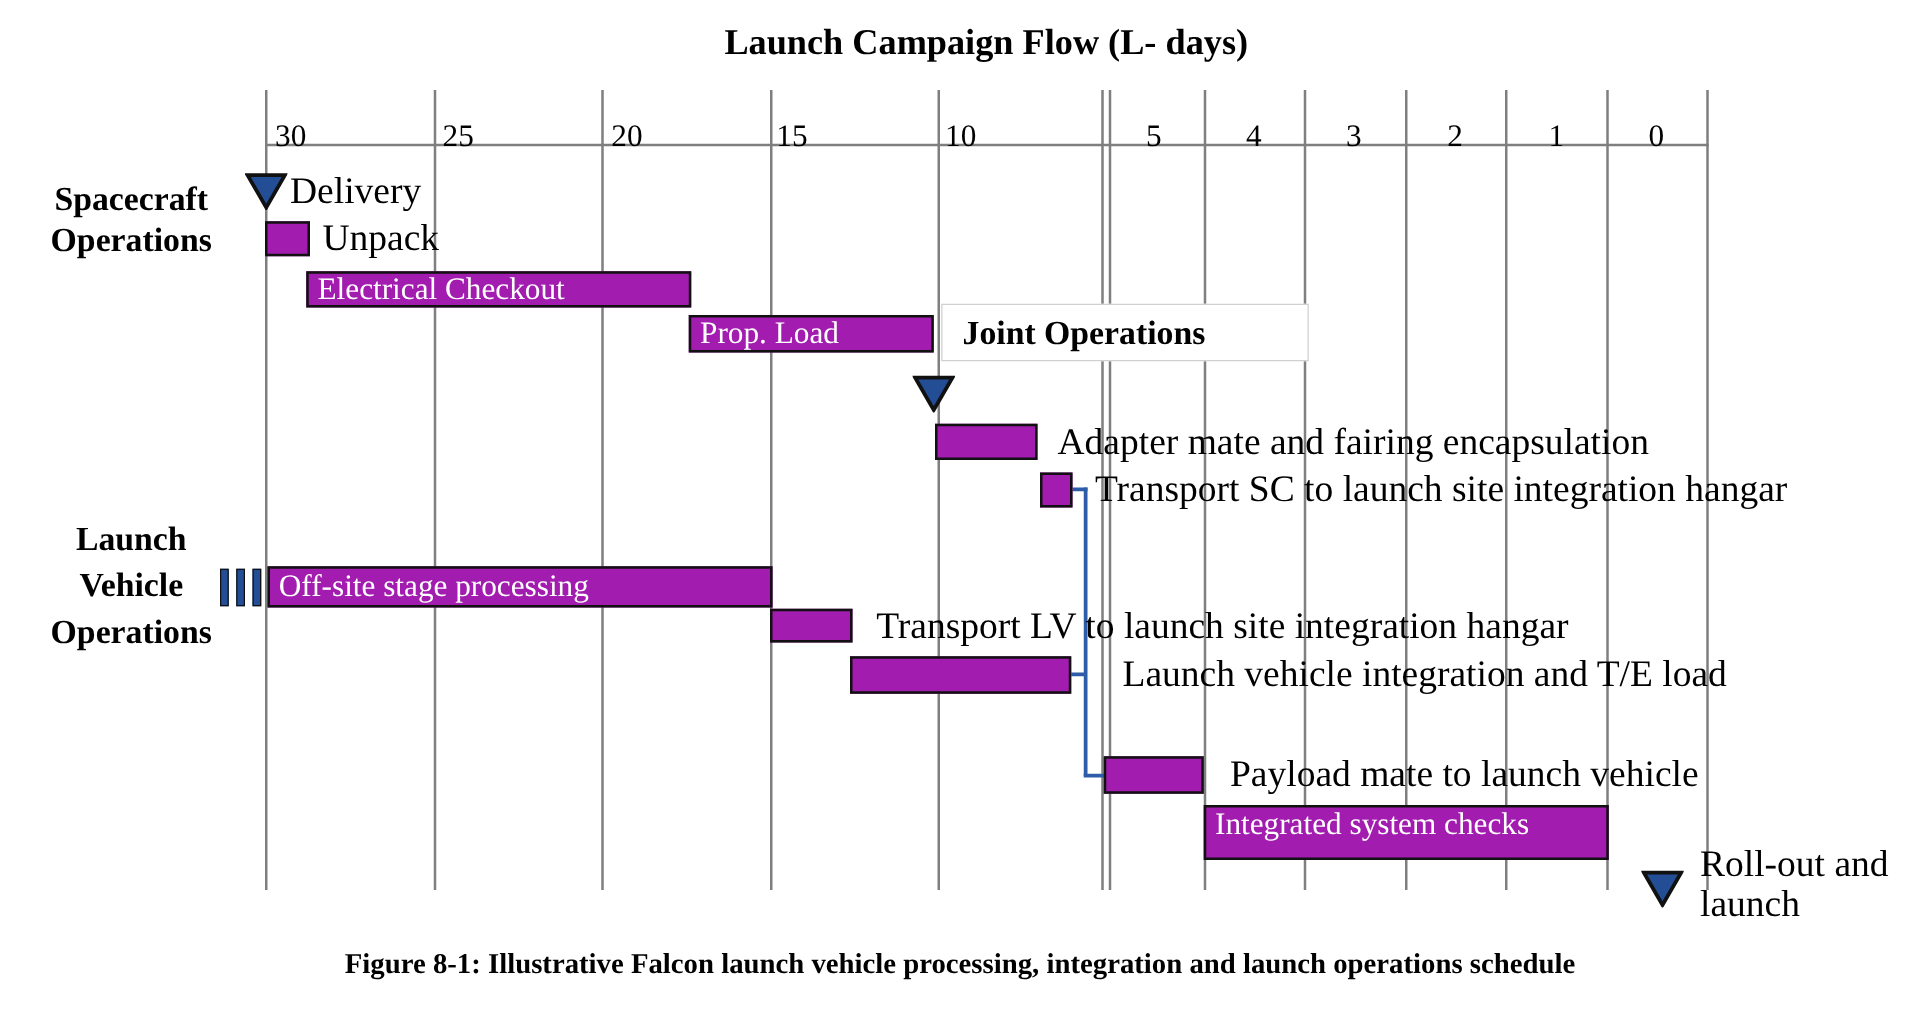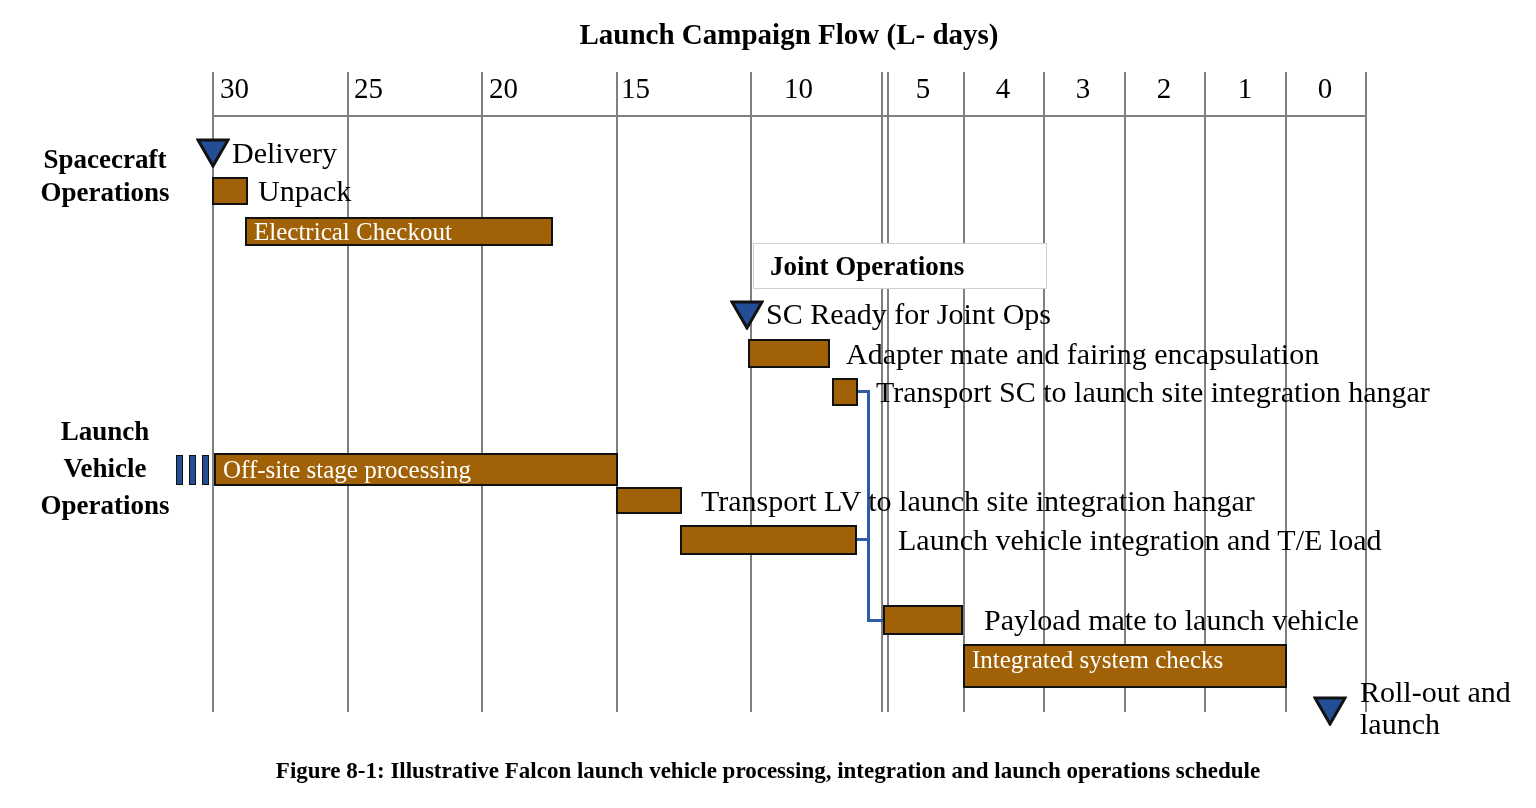--- a/index.html
+++ b/index.html
@@ -3,24 +3,24 @@
 <meta charset="utf-8">
 <style>
   html,body{margin:0;padding:0;background:#ffffff;}
   .fig{position:relative;width:1536px;height:808px;background:#ffffff;
        font-family:Liberation Serif, serif;color:#000;overflow:hidden;padding-left:28px;}
   .abs{position:absolute;}
   .title{left:212px;top:18px;width:1154px;text-align:center;
          font-size:29px;font-weight:bold;letter-spacing:0px;}
   .grid{width:2px;top:72px;height:640px;background:#7f7f7f;z-index:1;}
   .axisline{left:212px;top:115px;width:1155px;height:2px;background:#7f7f7f;z-index:1;}
-  .tick{top:72px;font-size:29px;z-index:2;}
+  .tick{top:96px;font-size:25px;z-index:2;}
   .tick.c{width:80px;text-align:center;}
   .secl{font-size:27px;font-weight:bold;text-align:center;white-space:pre-line;z-index:2;}
-  .bar{background:#a16207;border:2px solid #111111;box-sizing:border-box;z-index:4;}
+  .bar{background:#a21caf;border:2px solid #111111;box-sizing:border-box;z-index:4;}
   .bar .in{display:block;color:#ffffff;font-size:25px;padding-left:7px;
            white-space:nowrap;overflow:hidden;}
   .lbl{font-size:30px;white-space:nowrap;z-index:5;}
   .conn{background:#2E5CA8;z-index:3;}
   .hbox{left:753px;top:243px;width:294px;height:46px;background:#ffffff;
         border:1px solid #d0d0d0;box-sizing:border-box;z-index:2;
         font-size:27px;font-weight:bold;line-height:44px;padding-left:16px;}
   .ms{z-index:4;}
   .tickmark{width:7px;height:30px;background:#234E96;border:1px solid #111;
             box-sizing:border-box;z-index:4;}
@@ -50,21 +50,21 @@
   <div class="abs grid" style="left:1204px;"></div>
   <div class="abs grid" style="left:1285px;"></div>
   <div class="abs grid" style="left:1365px;"></div>
 
   <div class="abs axisline"></div>
 
   <span class="abs tick" style="left:220px;">30</span>
   <span class="abs tick" style="left:354px;">25</span>
   <span class="abs tick" style="left:489px;">20</span>
   <span class="abs tick" style="left:621px;">15</span>
-  <span class="abs tick" style="left:756px;margin-left:28px;">10</span>
+  <span class="abs tick" style="left:756px;">10</span>
   <span class="abs tick c" style="left:883px;">5</span>
   <span class="abs tick c" style="left:963px;">4</span>
   <span class="abs tick c" style="left:1043px;">3</span>
   <span class="abs tick c" style="left:1124px;">2</span>
   <span class="abs tick c" style="left:1205px;">1</span>
   <span class="abs tick c" style="left:1285px;">0</span>
 
   <div class="abs secl" style="left:20px;top:143px;width:170px;line-height:33px;">Spacecraft
 Operations</div>
   <div class="abs secl" style="left:20px;top:413px;width:170px;line-height:37px;">Launch
@@ -78,25 +78,27 @@
   </svg>
   <span class="abs lbl" style="left:232px;top:138px;line-height:30px;">Delivery</span>
 
   <div class="abs bar" style="left:212px;top:177px;width:36px;height:28px;"></div>
   <span class="abs lbl" style="left:258px;top:177px;line-height:28px;">Unpack</span>
 
   <div class="abs bar" style="left:245px;top:217px;width:308px;height:29px;">
     <span class="in" style="line-height:25px;">Electrical Checkout</span>
   </div>
 
+  <div class="abs bar" style="left:551px;top:252px;width:196px;height:30px;">
+    <span class="in" style="line-height:26px;">Prop. Load</span>
+  </div>
 
   <svg class="abs ms" style="left:730px;top:300px;" width="34" height="30" viewBox="0 0 34 30">
     <polygon points="2,2 32,2 17,28" fill="#234E96" stroke="#111111" stroke-width="3"></polygon>
   </svg>
-  <span class="abs lbl" style="left:766px;top:300px;line-height:28px;">SC Ready for Joint Ops</span>
 
   <div class="abs bar" style="left:748px;top:339px;width:82px;height:29px;"></div>
   <span class="abs lbl" style="left:846px;top:339px;line-height:29px;">Adapter mate and fairing encapsulation</span>
 
   <div class="abs bar" style="left:832px;top:378px;width:26px;height:28px;"></div>
   <span class="abs lbl" style="left:876px;top:378px;line-height:28px;">Transport SC to launch site integration hangar</span>
 
   <div class="abs conn" style="left:858px;top:390px;width:12px;height:3px;"></div>
   <div class="abs conn" style="left:867px;top:390px;width:3px;height:231px;"></div>
   <div class="abs conn" style="left:857px;top:538px;width:12px;height:3px;"></div>

